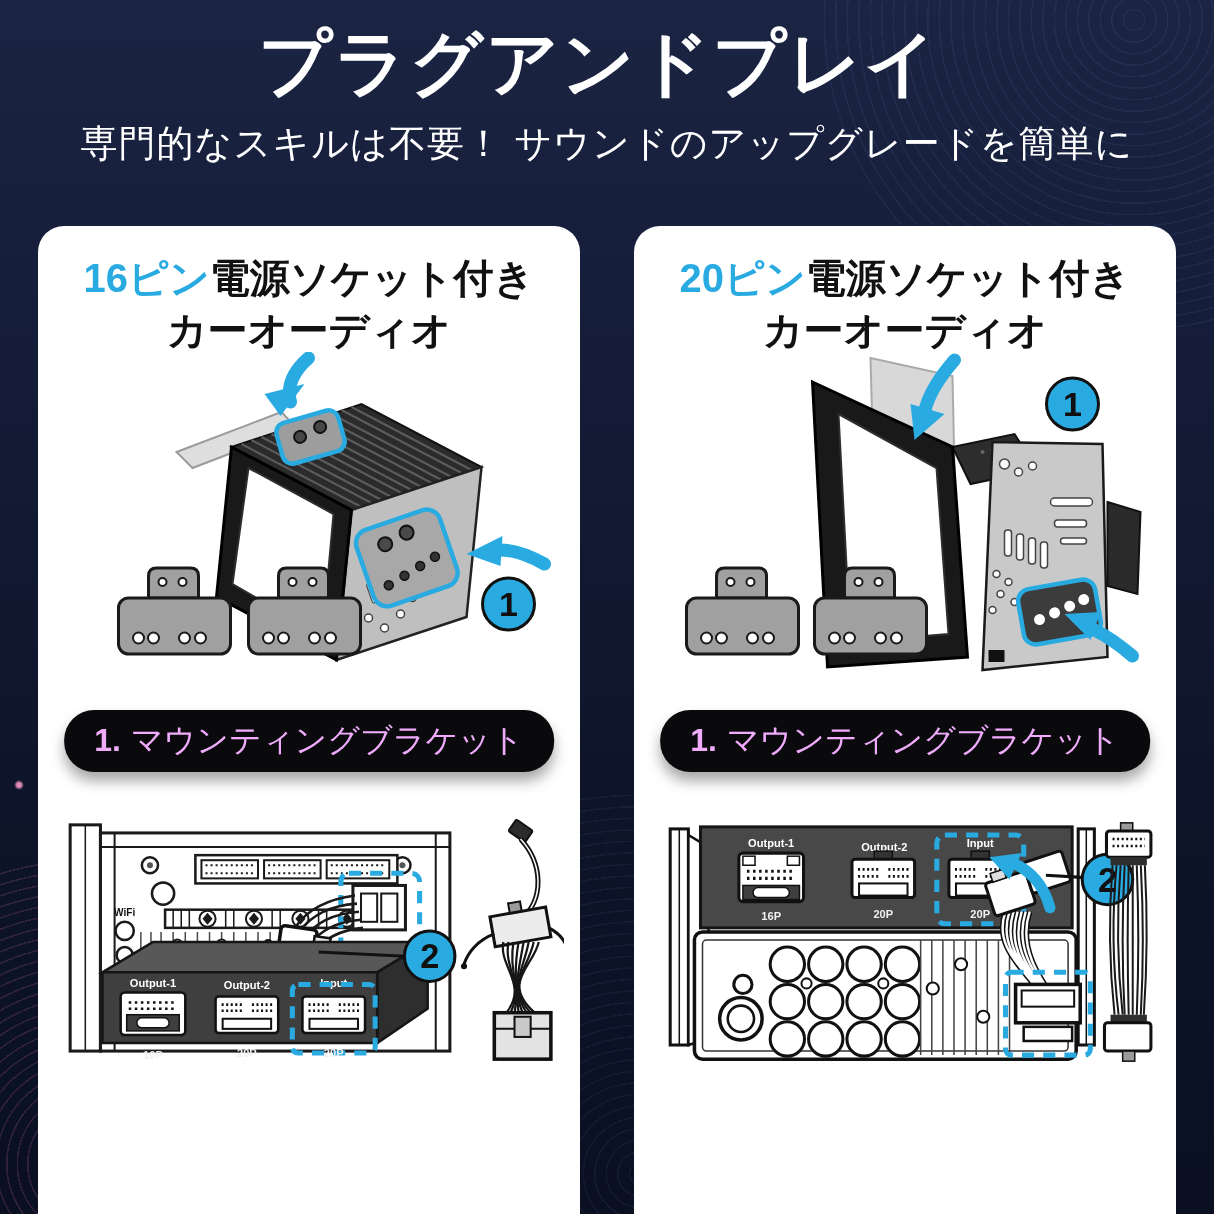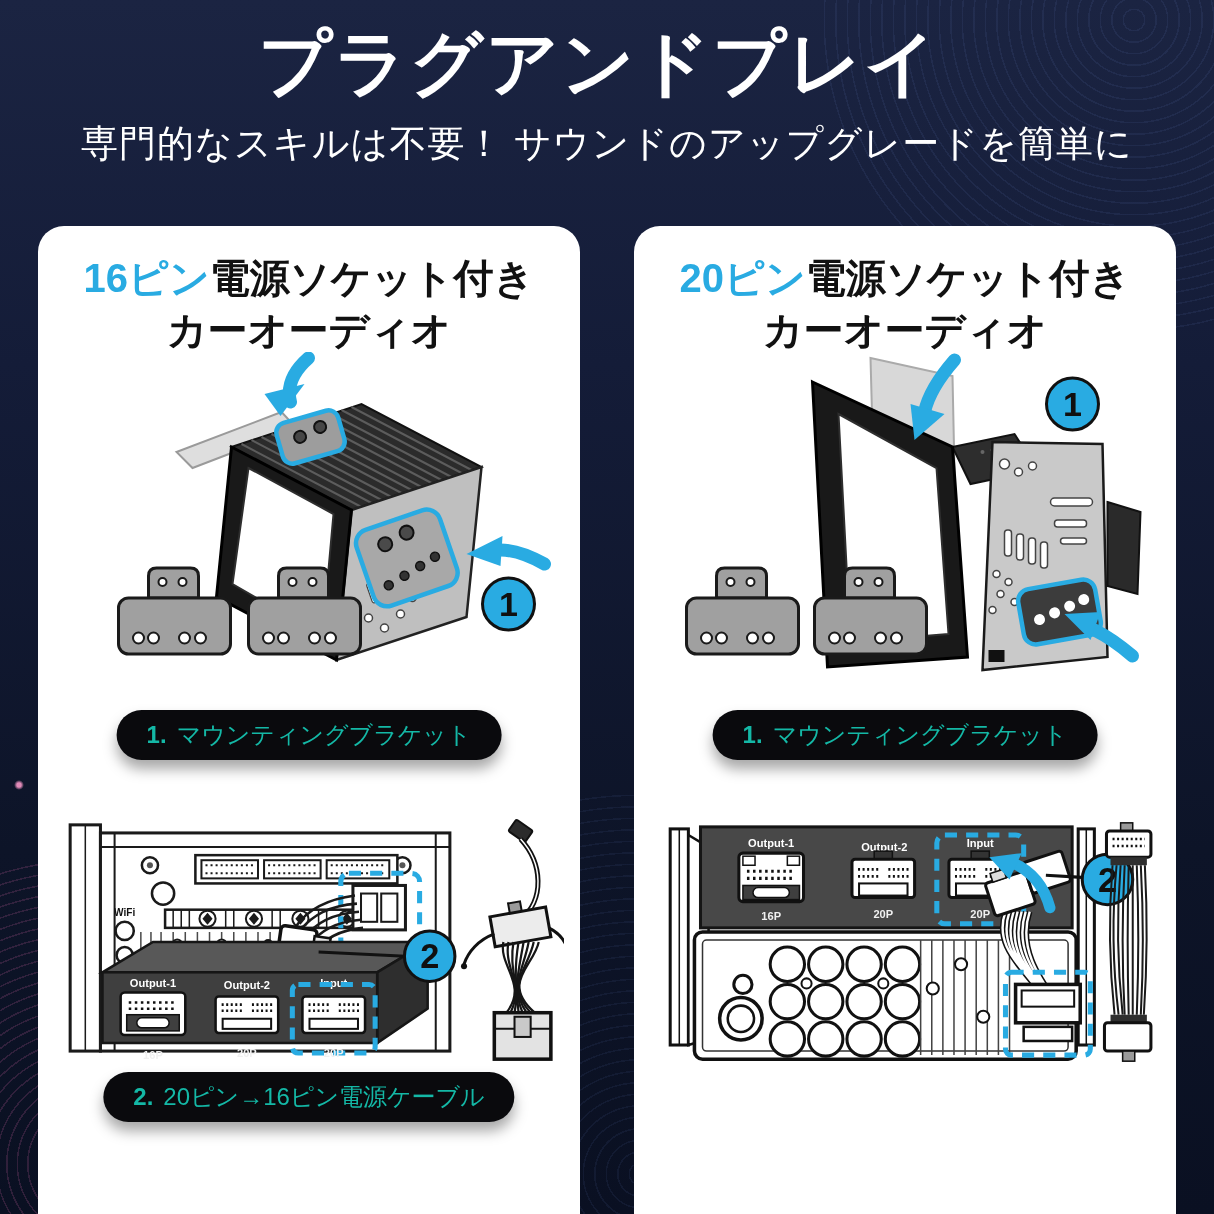--- a/index.html
+++ b/index.html
@@ -18,37 +18,37 @@
   .deco-tr{right:-240px;top:-300px;width:640px;height:640px;border-radius:50%;
     background:repeating-radial-gradient(circle at 50% 50%, rgba(120,150,230,.0) 0 10px, rgba(120,150,230,.14) 10px 11.5px);
     opacity:.6;}
   .spark{position:absolute;width:10px;height:10px;border-radius:50%;
     background:radial-gradient(circle,#e08ab8 0 30%,rgba(224,138,184,.25) 60%,transparent 70%);}
   .spark1{left:14px;top:780px;}
   .spark2{left:668px;top:1162px;}
 
   .hdr{position:absolute;left:0;top:0;width:100%;text-align:center;color:#fff;}
   .hdr h1{margin:22px 16px 0 0;font-size:72px;line-height:1.15;font-weight:800;letter-spacing:2px;}
-  .hdr p{margin:14px 0 0 0;font-size:37px;font-weight:500;letter-spacing:1px;font-family:Liberation Serif, serif;}
+  .hdr p{margin:14px 0 0 0;font-size:37px;font-weight:500;letter-spacing:1px;}
 
   .panel{position:absolute;top:226px;width:542px;height:1124px;background:#ffffff;border-radius:26px;}
   .panel-left{left:38px;}
   .panel-right{left:634px;}
 
   .p-title{position:absolute;top:26px;left:0;width:100%;text-align:center;
     font-size:40px;font-weight:800;color:#111;line-height:1.3;}
   .hl{color:#29abe2;}
 
   .fig1{position:absolute;top:126px;left:16px;width:510px;height:340px;}
   .fig2{position:absolute;top:588px;left:16px;width:510px;height:254px;}
   .fig1 svg,.fig2 svg{width:100%;height:100%;display:block;}
 
   .pill{position:absolute;left:50%;transform:translateX(-50%);
-    background:#0a0a0d;color:#14b8a6;border-radius:30px;padding:9px 30px;
-    white-space:nowrap;font-size:24px;box-shadow:0 9px 14px rgba(0,0,0,.35);}
+    background:#0a0a0d;color:#f0abfc;border-radius:30px;padding:9px 30px;
+    white-space:nowrap;font-size:32px;box-shadow:0 9px 14px rgba(0,0,0,.35);}
   .pill .num{font-weight:800;margin-right:10px;}
   .pill-1{top:484px;}
   .pill-2{top:846px;}
 
   svg text{font-family:"Liberation Sans","DejaVu Sans",sans-serif;}
   .svg-lbl{fill:#ffffff;font-weight:bold;font-size:11px;text-anchor:middle;}
   .svg-pin{fill:#f0f0f0;font-weight:bold;font-size:11px;text-anchor:middle;}
   .svg-side{fill:#111;font-weight:bold;font-size:10px;text-anchor:middle;}
   .badge-num{fill:#101010;font-weight:800;font-size:34px;text-anchor:middle;}
 </style>
@@ -294,23 +294,20 @@
           <path d="M475,126 C470,152 446,168 472,196"></path>
           <path d="M480,126 C475,150 442,166 476,196"></path>
         </g>
         <rect x="436" y="196" width="56" height="46" fill="#e3e3e3" stroke="#111" stroke-width="3.5"></rect>
         <line x1="436" y1="212" x2="492" y2="212" stroke="#111" stroke-width="2"></line>
         <rect x="456" y="200" width="16" height="20" fill="#c9c9c9" stroke="#111" stroke-width="2"></rect>
       </g>
     </svg>
   </div>
 
-  <div class="pill pill-2">
-    <span class="num">2.</span><span>20ピン→16ピン電源ケーブル</span>
-  </div>
 </section>
 
 <section class="panel panel-right">
   <div class="p-title">
     <div><span class="hl">20ピン</span><span>電源ソケット付き</span></div>
     <div>カーオーディオ</div>
   </div>
 
   <div class="fig1">
     <svg viewBox="0 0 505 340" preserveAspectRatio="xMidYMid meet">

